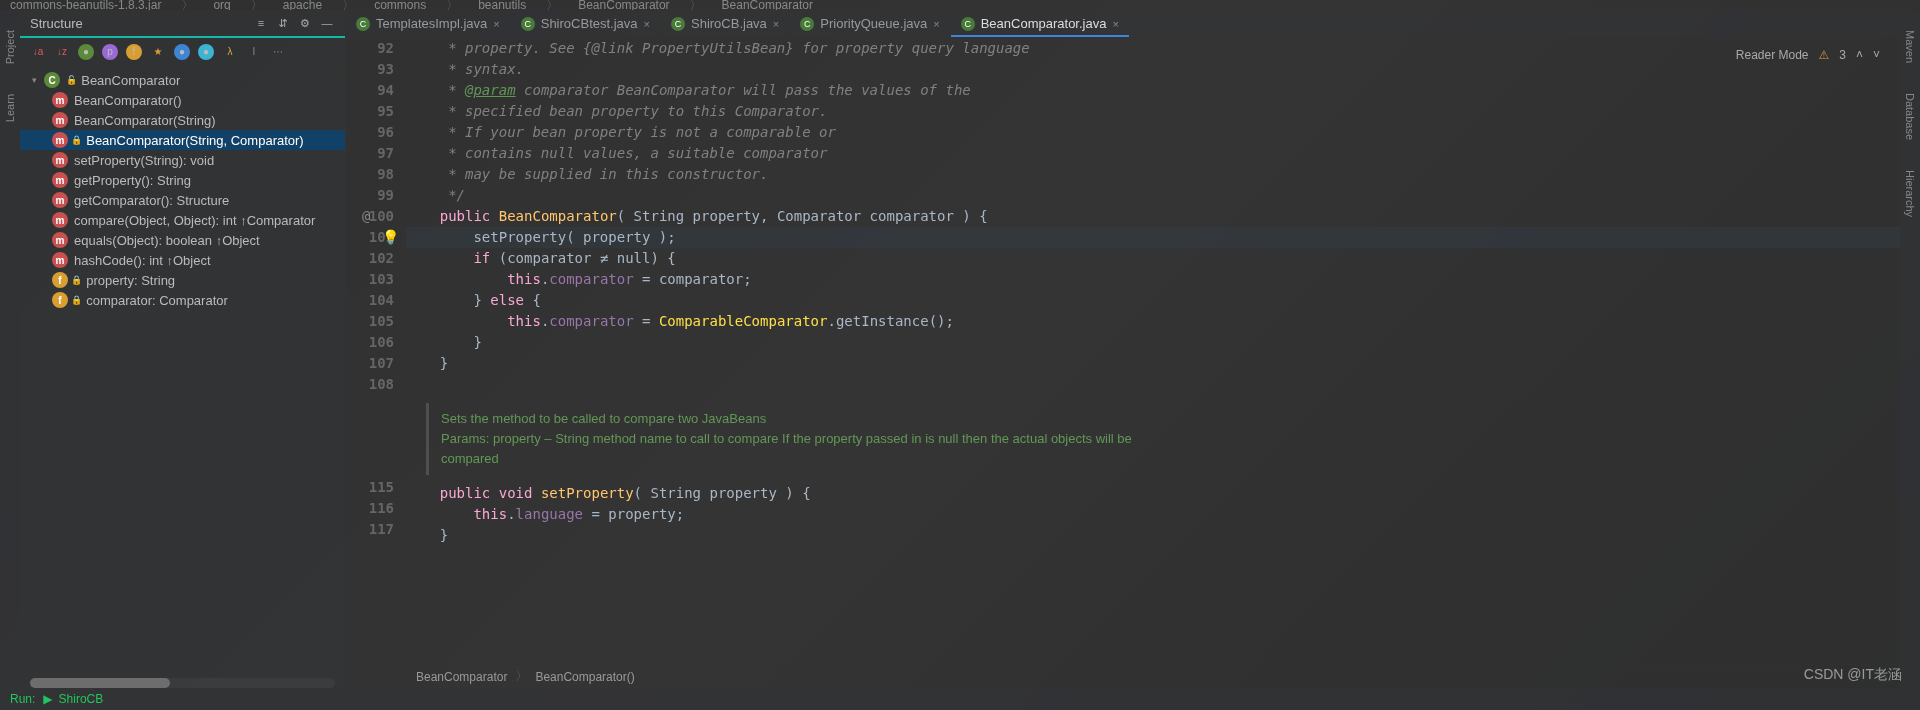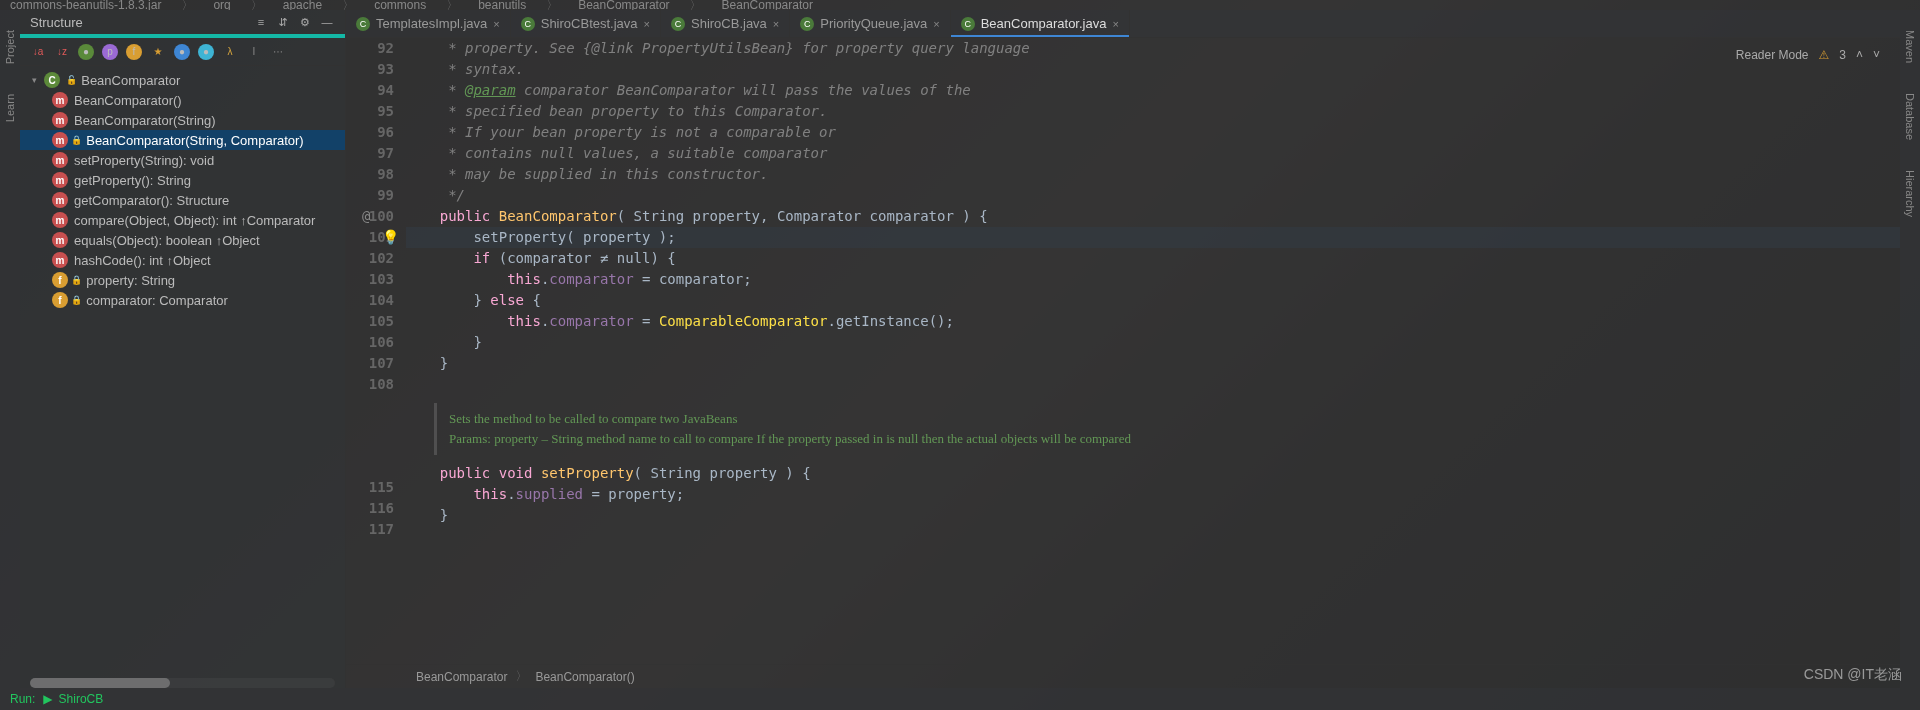--- a/index.html
+++ b/index.html
@@ -8,21 +8,21 @@
 .overlay { position:absolute; inset:0; background:rgba(43,43,43,0.85); z-index:1; }
 .app { position:relative; z-index:2; display:flex; flex-direction:column; height:100%; }
 .breadcrumb { height:10px; display:flex; align-items:center; padding:0 10px; gap:20px; font-size:12px; color:#888; overflow:hidden; }
 .breadcrumb span { white-space:nowrap; }
 .breadcrumb .sep { color:#666; }
 .main { display:flex; flex:1; min-height:0; }
 .left-rail,.right-rail { width:20px; background:rgba(50,52,55,0.6); display:flex; flex-direction:column; align-items:center; padding-top:20px; gap:30px; }
 .rail-label { writing-mode:vertical-rl; font-size:11px; color:#888; transform:rotate(180deg); cursor:pointer; }
 .right-rail .rail-label { transform:none; }
 .structure { width:326px; background:rgba(50,52,55,0.55); display:flex; flex-direction:column; border-right:1px solid #323232; }
-.structure-header { height:28px; display:flex; align-items:center; padding:0 10px; border-bottom:4px solid #14b8a6; }
+.structure-header { height:28px; display:flex; align-items:center; padding:0 10px; border-bottom:2px solid #14b8a6; }
 .structure-title { flex:1; color:#bbb; }
 .structure-icons { display:flex; gap:6px; }
 .structure-icons span { width:16px; height:16px; display:flex; align-items:center; justify-content:center; color:#aaa; cursor:pointer; font-size:11px; }
 .structure-toolbar { height:28px; display:flex; align-items:center; gap:8px; padding:0 10px; border-bottom:1px solid #323232; }
 .structure-toolbar .tb { width:16px; height:16px; border-radius:50%; display:flex; align-items:center; justify-content:center; font-size:10px; cursor:pointer; }
 .tree { flex:1; overflow:auto; padding:4px 0; }
 .tree-node { display:flex; align-items:center; height:20px; padding-left:32px; cursor:pointer; white-space:nowrap; }
 .tree-node.root { padding-left:12px; }
 .tree-node.selected { background:rgba(16,66,110,0.9); color:#fff; }
 .chev { width:12px; color:#888; font-size:9px; }
@@ -50,21 +50,21 @@
 .code-line.highlight { background:rgba(50,60,70,0.5); }
 .cm { color:#808080; font-style:italic; }
 .cm-tag { color:#629755; font-style:italic; text-decoration:underline; }
 .kw { color:#f9a8d4; }
 .ty { color:#a9b7c6; }
 .fn { color:#ffc66d; }
 .fd { color:#9876aa; }
 .op { color:#a9b7c6; }
 .err { color:#fde047; }
 .bulb { position:absolute; left:-24px; top:0; color:#d99e32; font-size:14px; }
-.doc-block { margin:8px 0 8px 28px; padding:6px 12px; border-left:3px solid rgba(150,150,150,0.3); color:#629755; font-family:Liberation Serif, serif; font-size:13px; line-height:20px; max-width:760px; }
+.doc-block { margin:8px 0 8px 20px; padding:6px 12px; border-left:3px solid rgba(150,150,150,0.3); color:#629755; font-family:Liberation Sans, sans-serif; font-size:13px; line-height:20px; max-width:760px; }
 .crumb-bar { height:24px; display:flex; align-items:center; padding-left:70px; gap:8px; font-size:12px; color:#999; border-top:1px solid rgba(50,50,50,0.5); }
 .crumb-bar .sep { color:#666; }
 .footer { height:22px; display:flex; align-items:center; padding:0 10px; font-size:12px; color:#22c55e; background:rgba(50,52,55,0.6); }
 .watermark { position:absolute; right:18px; bottom:26px; font-size:14px; color:rgba(210,210,210,0.65); z-index:5; }
 .hscroll { height:10px; background:rgba(80,80,80,0.3); margin:0 10px; border-radius:5px; }
 .hscroll-thumb { width:140px; height:100%; background:rgba(160,160,160,0.5); border-radius:5px; }
 </style>
 </head>
 <body>
 
@@ -254,21 +254,21 @@
           <div class="code-line">        <span class="ty">} </span><span class="kw">else </span><span class="ty">{</span></div>
           <div class="code-line">            <span class="kw">this</span><span class="op">.</span><span class="fd">comparator</span><span class="ty"> = </span><span class="err">ComparableComparator</span><span class="ty">.getInstance();</span></div>
           <div class="code-line">        <span class="ty">}</span></div>
           <div class="code-line">    <span class="ty">}</span></div>
           <div class="code-line"></div>
           <div class="doc-block">
             <div>Sets the method to be called to compare two JavaBeans</div>
             <div>Params: property – String method name to call to compare If the property passed in is null then the actual objects will be compared</div>
           </div>
           <div class="code-line">    <span class="kw">public </span><span class="kw">void </span><span class="fn">setProperty</span><span class="ty">( String property ) {</span></div>
-          <div class="code-line">        <span class="kw">this</span><span class="op">.</span><span class="fd">supplied</span><span class="ty"> = property;</span></div>
+          <div class="code-line">        <span class="kw">this</span><span class="op">.</span><span class="fd">language</span><span class="ty"> = property;</span></div>
           <div class="code-line">    <span class="ty">}</span></div>
         </div>
       </div>
 
       <div class="crumb-bar">
         <span>BeanComparator</span>
         <span class="sep">〉</span>
         <span>BeanComparator()</span>
       </div>
     </div>

